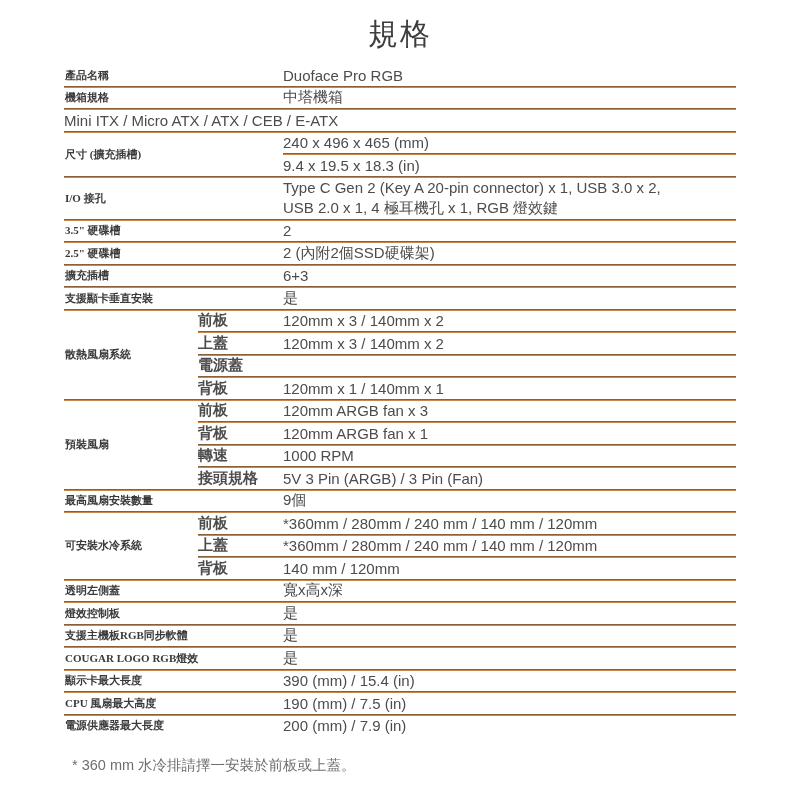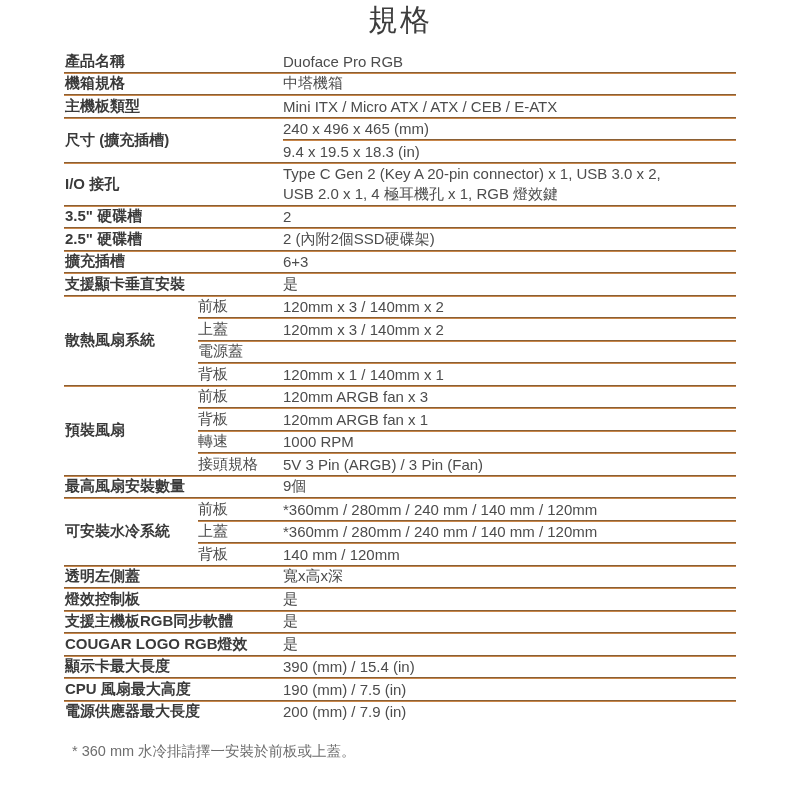--- a/index.html
+++ b/index.html
@@ -11,46 +11,47 @@
     --foot:#6e6e6e;
   }
   *{box-sizing:border-box;}
   html,body{margin:0;padding:0;}
   body{
     width:800px;height:800px;
     background:#ffffff;
     font-family:"Liberation Sans","DejaVu Sans",sans-serif;
     overflow:hidden;
   }
-  .page{}
+  .page{padding-top:14px;}
   .page-title{
     margin:0 0 10px 0;
     text-align:center;
     font-size:30px;
     font-weight:400;
     color:var(--title);
     letter-spacing:2px;
   }
   .spec-table{
     margin-left:64px;
     width:672px;
     display:flex;
     flex-direction:column;
   }
   .row{display:flex;align-items:stretch;}
   .label{
     width:219px;flex:none;
-    font-weight:bold;font-size:15px;color:var(--label);
+    font-weight:bold;font-size:11px;color:var(--label);
     display:flex;align-items:center;
     padding-left:1px;
+    font-family:Liberation Serif, serif;
   }
   .label.narrow{width:134px;}
   .sub{
     width:85px;flex:none;
-    font-weight:normal;font-size:15px;color:var(--label);
+    font-weight:bold;font-size:15px;color:var(--label);
     display:flex;align-items:center;
   }
   .line{
     min-height:20.5px;
     display:flex;align-items:center;
     font-size:15px;color:var(--value);
     white-space:nowrap;
   }
   .value{flex:1;}
   .vcol,.subcol{flex:1;display:flex;flex-direction:column;}
@@ -75,21 +76,20 @@
         <div class="label">產品名稱</div>
         <div class="value line">Duoface Pro RGB</div>
       </div>
       <div class="sep"></div>
       <div class="row">
         <div class="label">機箱規格</div>
         <div class="value line">中塔機箱</div>
       </div>
       <div class="sep"></div>
       <div class="row">
-        <div class="label">主機板類型</div>
         <div class="value line">Mini ITX / Micro ATX / ATX / CEB / E-ATX</div>
       </div>
       <div class="sep"></div>
       <div class="row">
         <div class="label">尺寸 (擴充插槽)</div>
         <div class="vcol">
           <div class="line">240 x 496 x 465 (mm)</div>
           <div class="sep"></div>
           <div class="line">9.4 x 19.5 x 18.3 (in)</div>
         </div>

